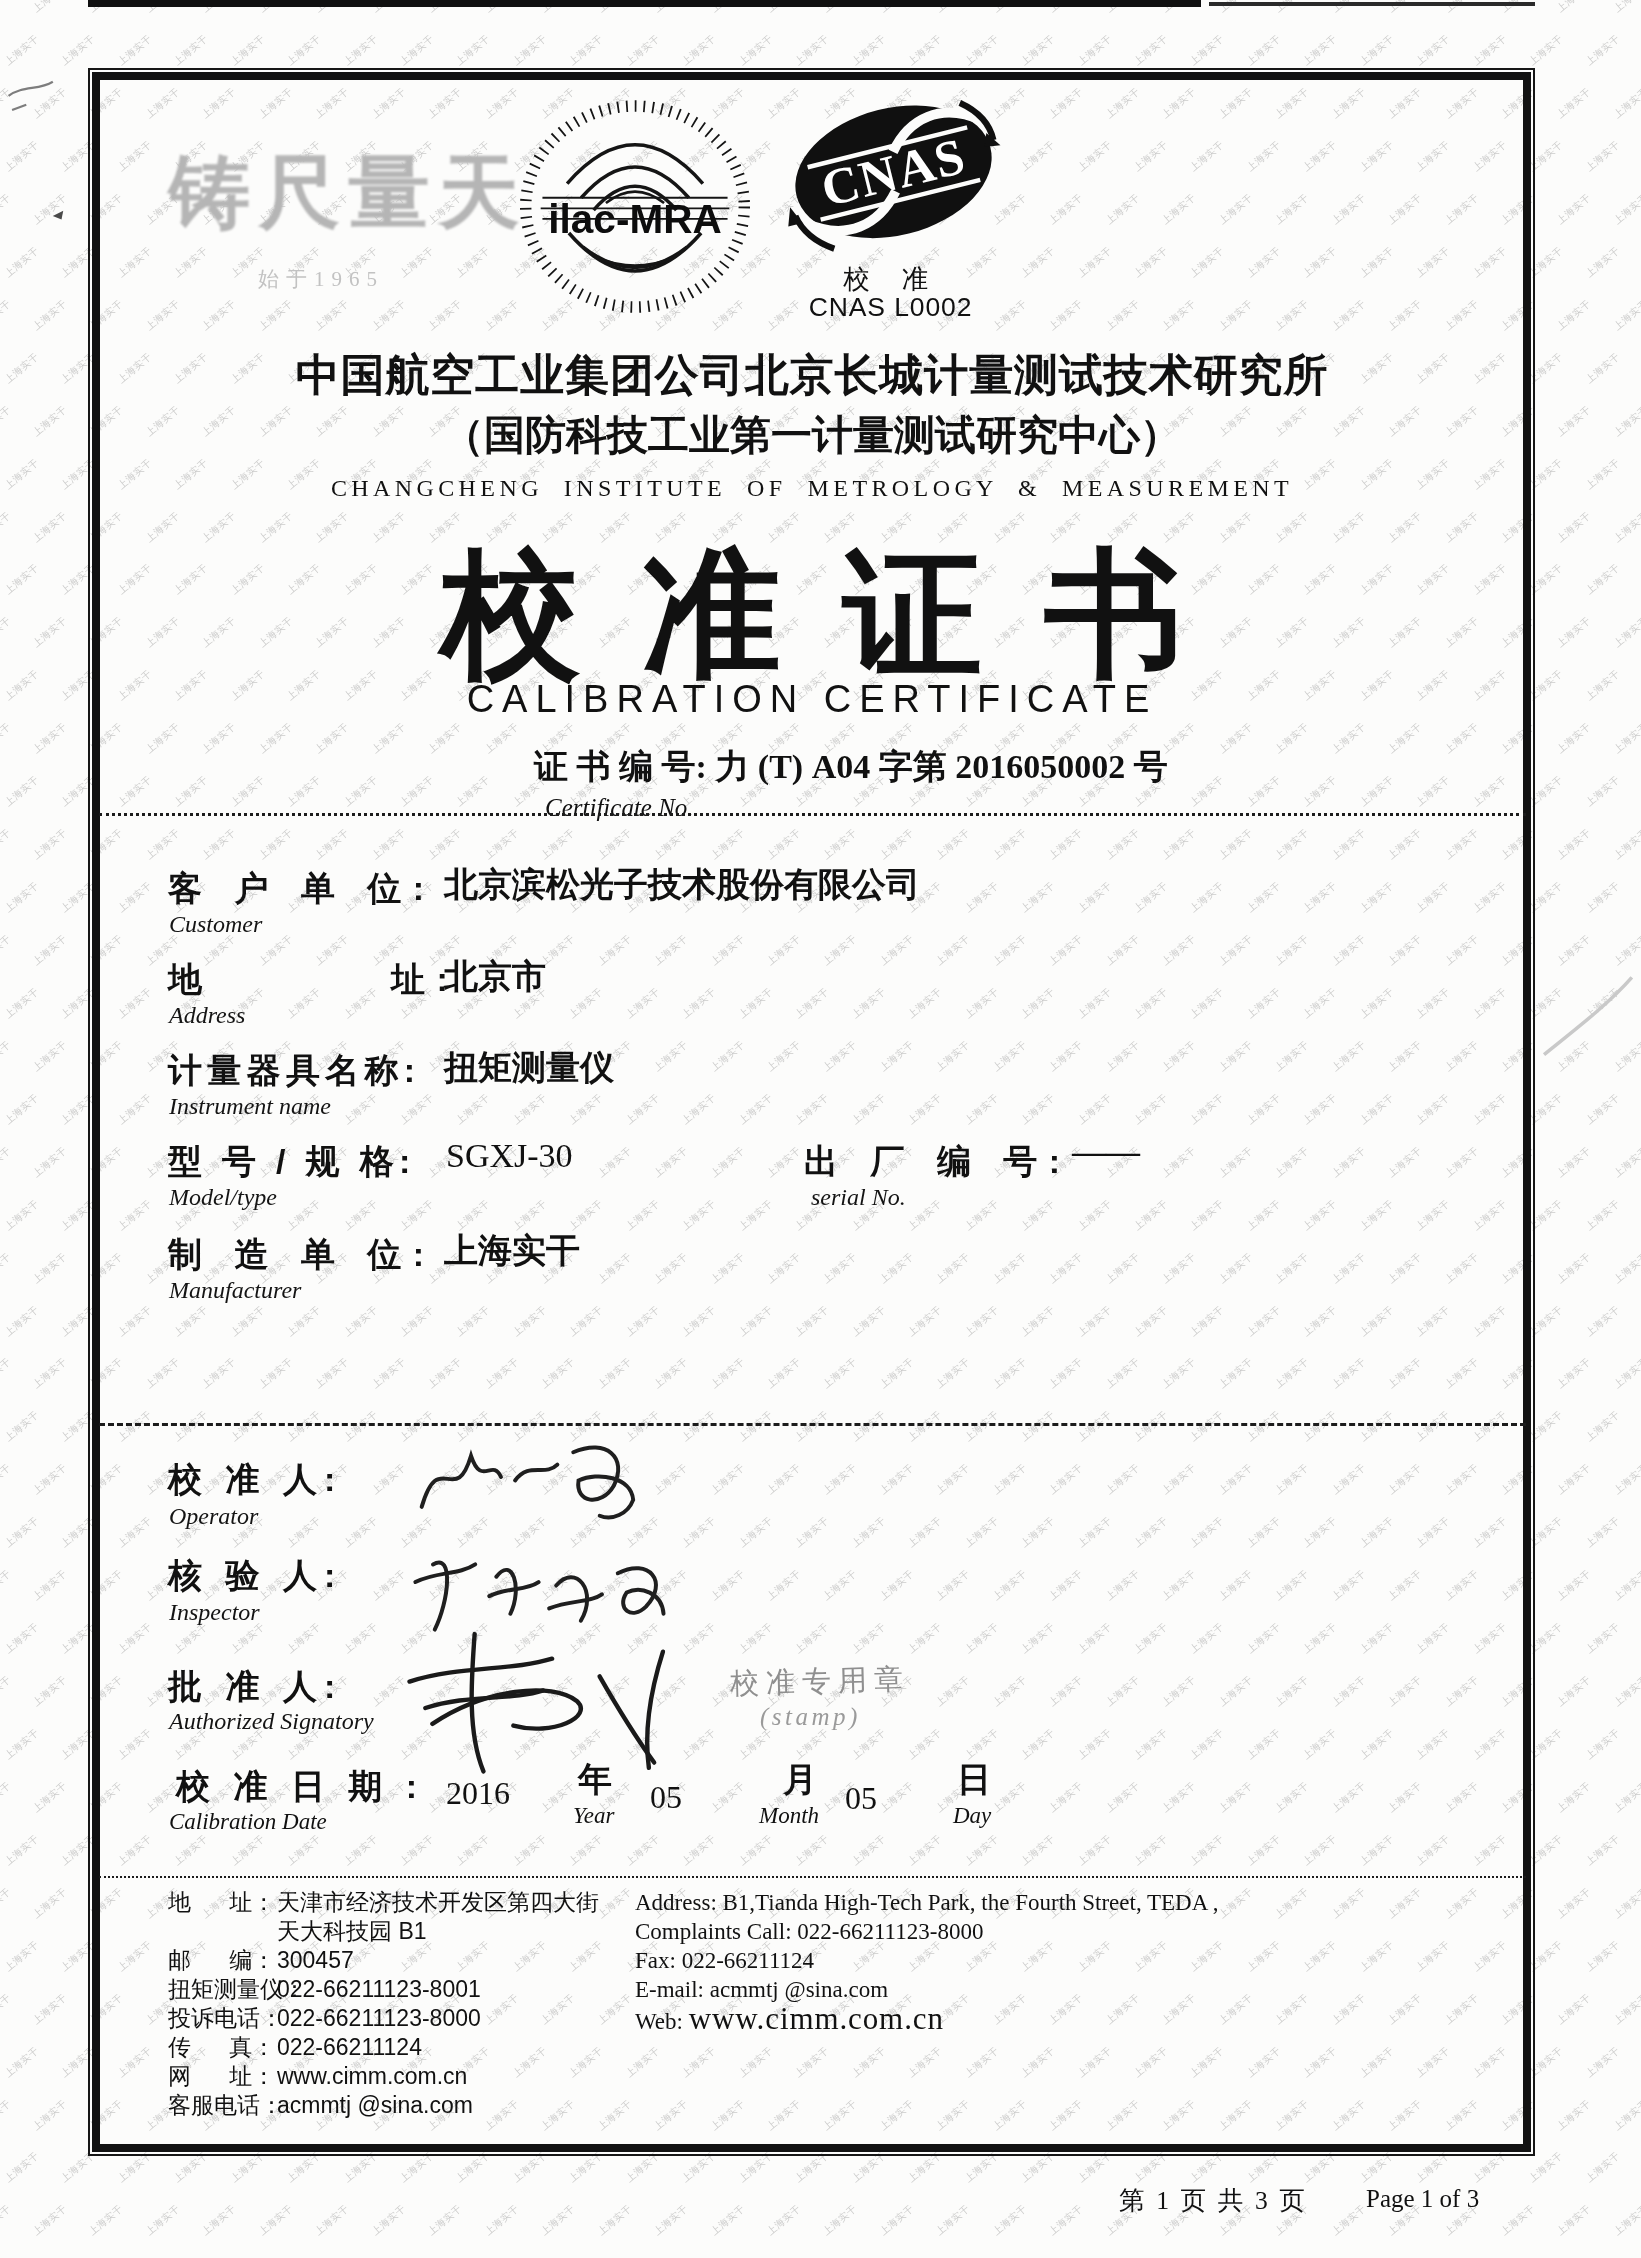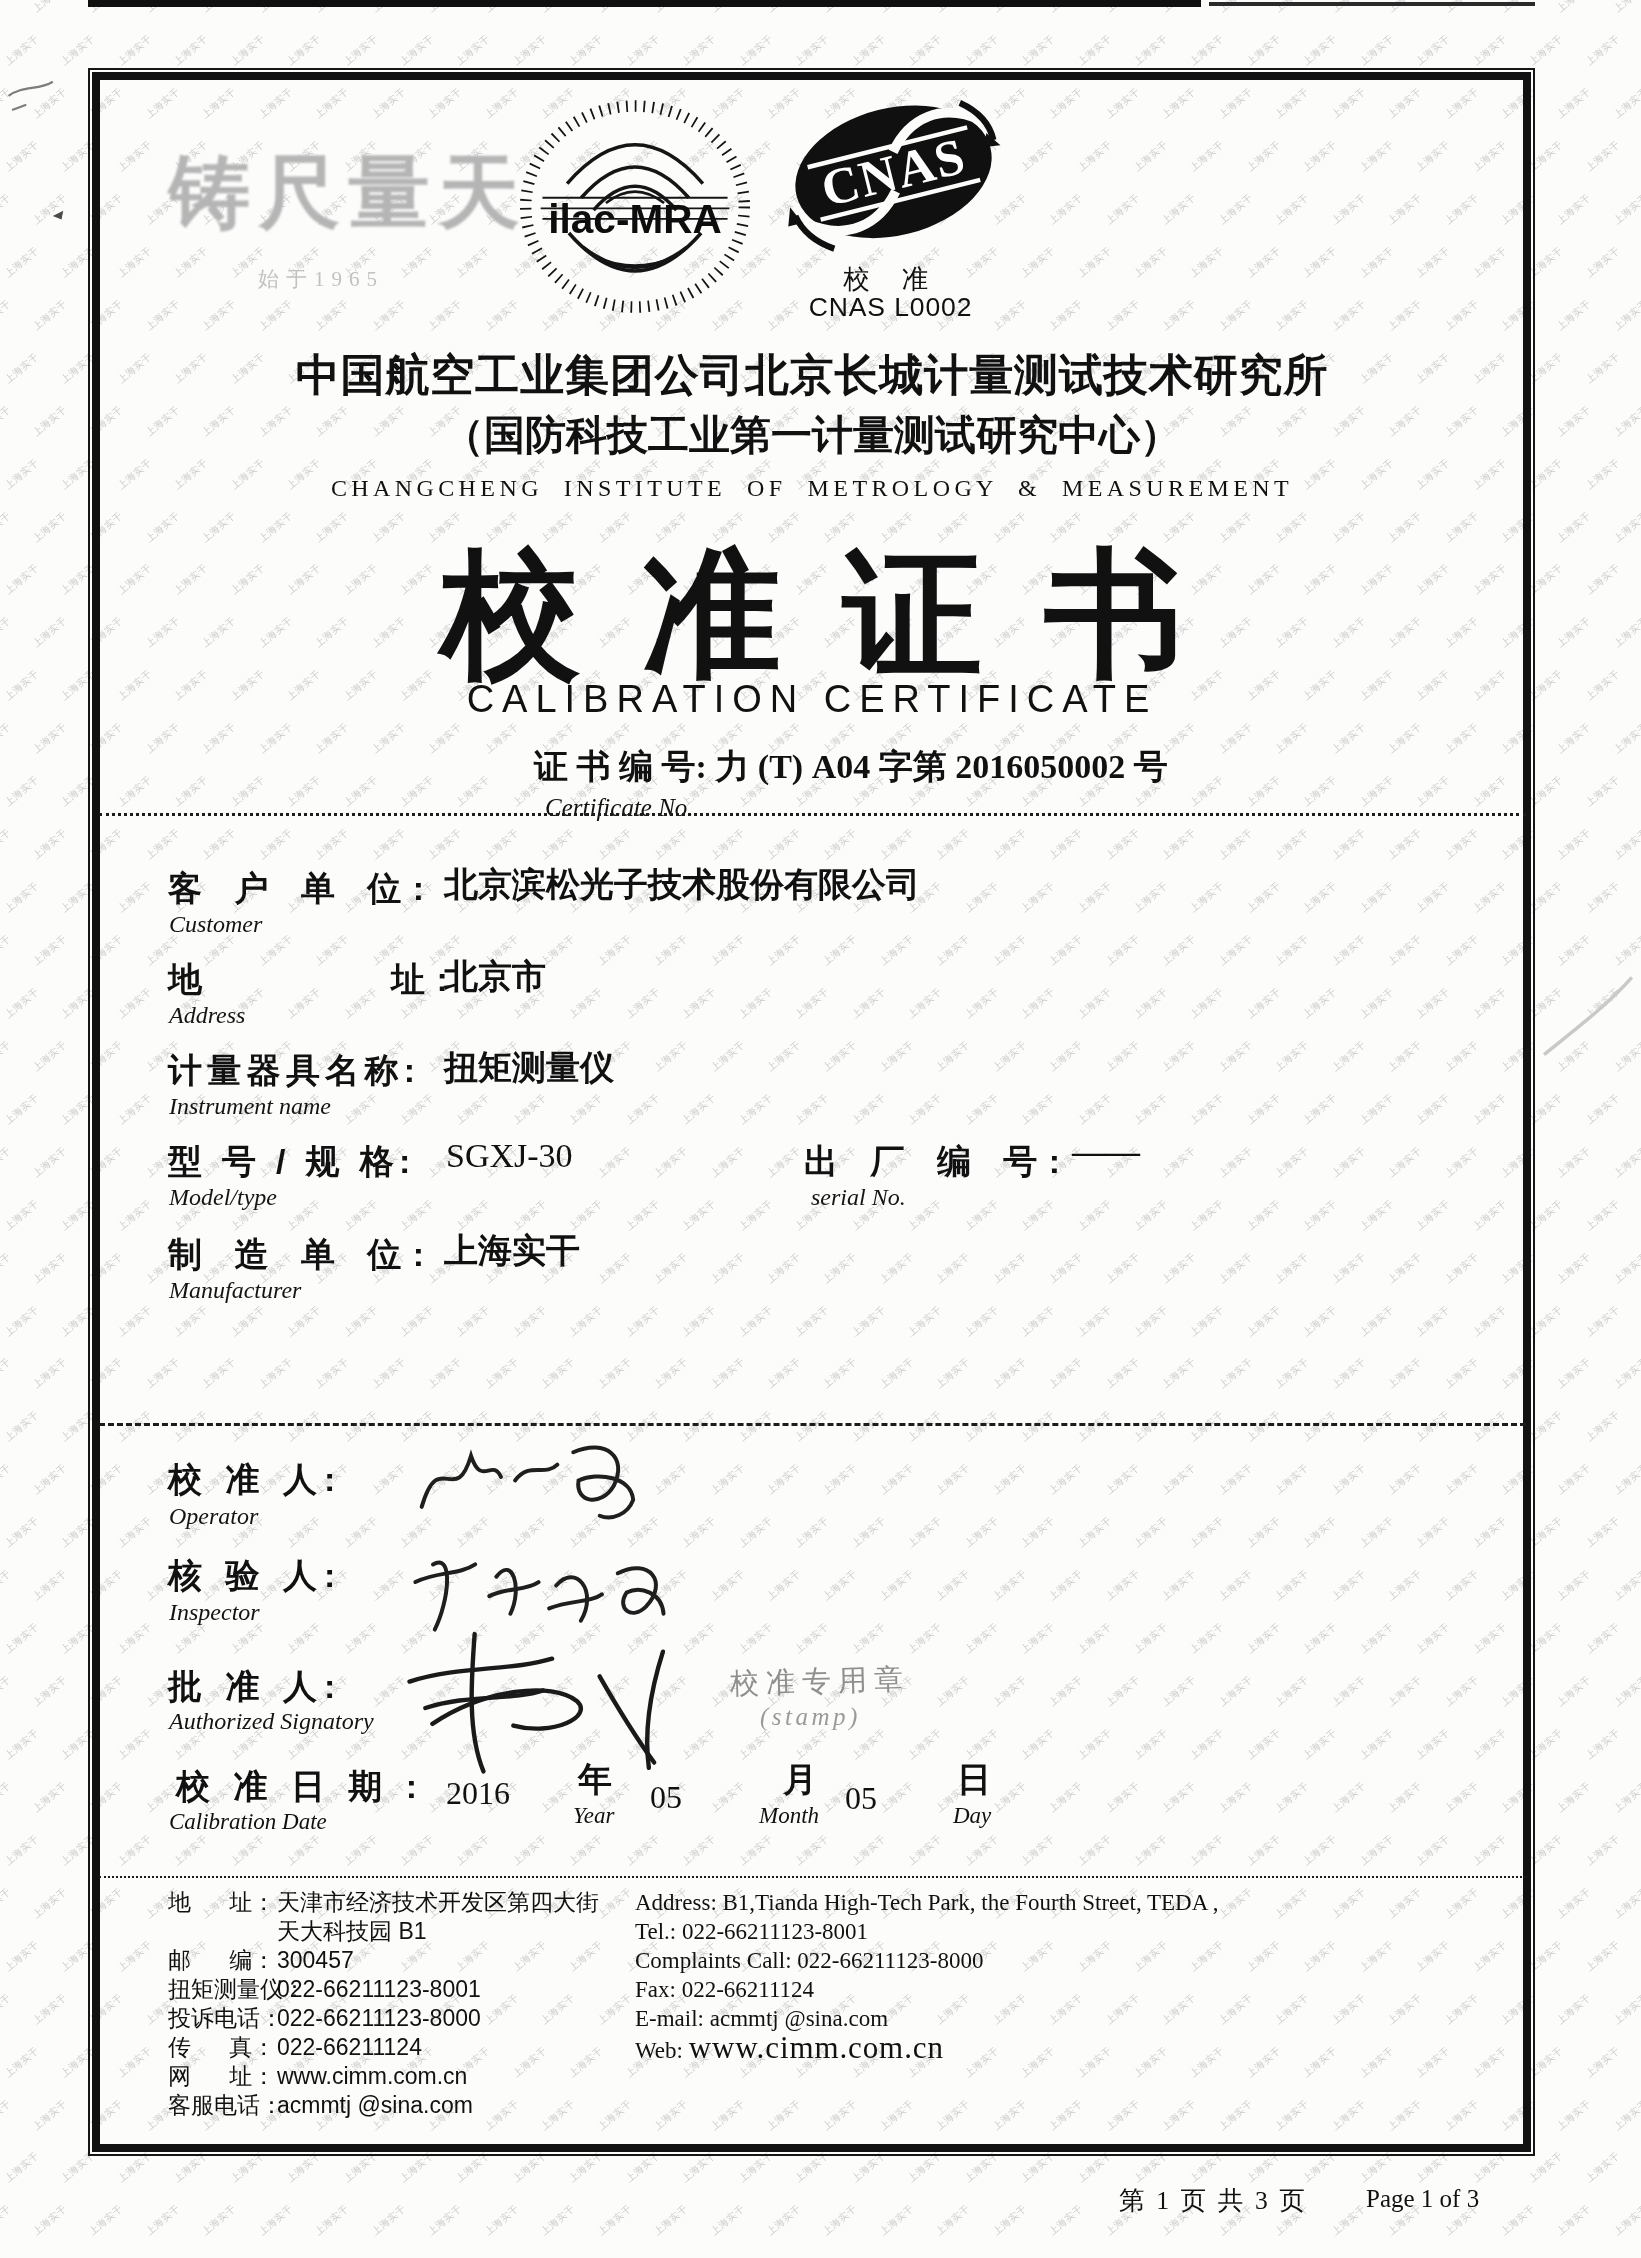--- a/index.html
+++ b/index.html
@@ -1544,21 +1544,20 @@
       <div class="fcn-row"><span class="fcn-label"></span><span>天大科技园 B1</span></div>
       <div class="fcn-row"><span class="fcn-label">邮      编：</span><span>300457</span></div>
       <div class="fcn-row"><span class="fcn-label">扭矩测量仪：</span><span>022-66211123-8001</span></div>
       <div class="fcn-row"><span class="fcn-label">投诉电话：</span><span>022-66211123-8000</span></div>
       <div class="fcn-row"><span class="fcn-label">传      真：</span><span>022-66211124</span></div>
       <div class="fcn-row"><span class="fcn-label">网      址：</span><span>www.cimm.com.cn</span></div>
       <div class="fcn-row"><span class="fcn-label">客服电话：</span><span>acmmtj @sina.com</span></div>
     </div>
   <div class="abs fen">
       <div class="fen-row">Address: B1,Tianda High-Tech Park, the Fourth Street, TEDA ,</div>
-      <div class="fen-row">Tel.: 022-66211123-8001</div>
       <div class="fen-row">Complaints Call: 022-66211123-8000</div>
       <div class="fen-row">Fax: 022-66211124</div>
       <div class="fen-row">E-mail: acmmtj @sina.com</div>
       <div class="fen-row">Web: <span class="fen-big">www.cimm.com.cn</span></div>
     </div>
 
   <div class="abs" style="left:5.3px;top:71px;">
     <svg width="62" height="71" viewBox="0 0 70 80">
       <path class="mark" d="M4,28 C20,16 38,22 54,12"></path>
       <path class="mark" d="M8,44 l16,-6"></path>

